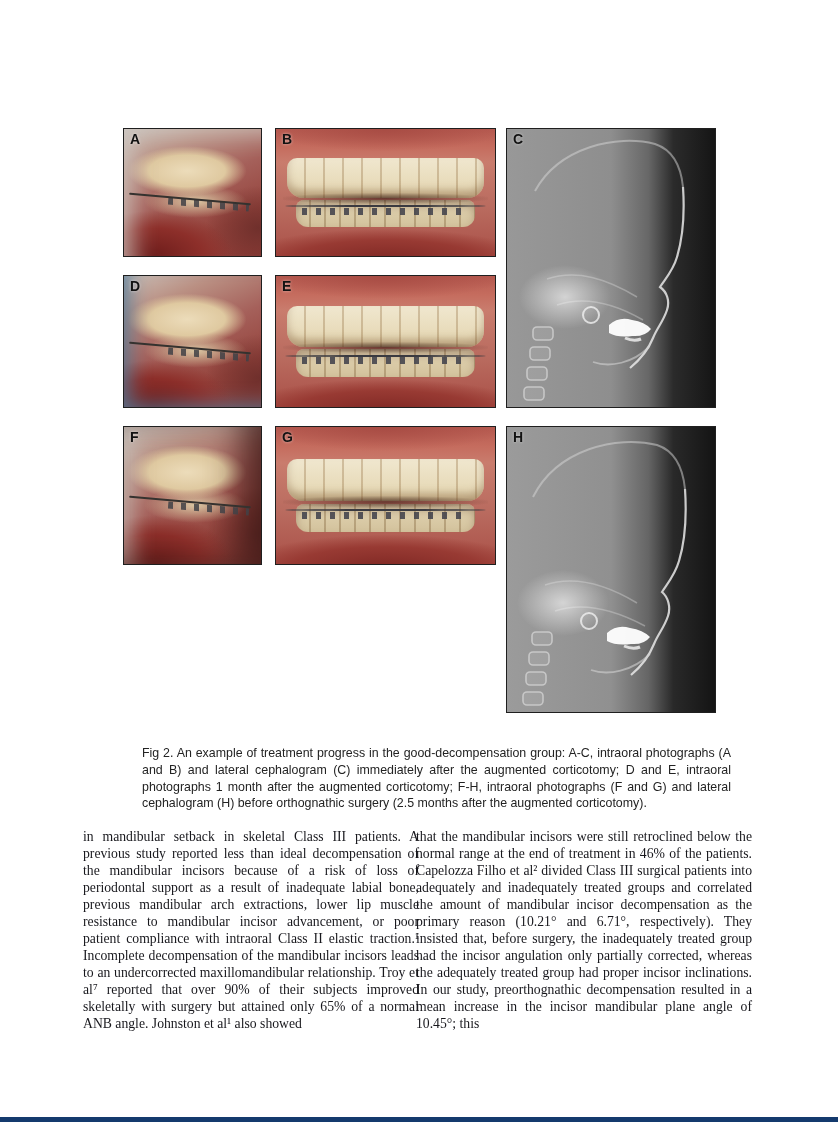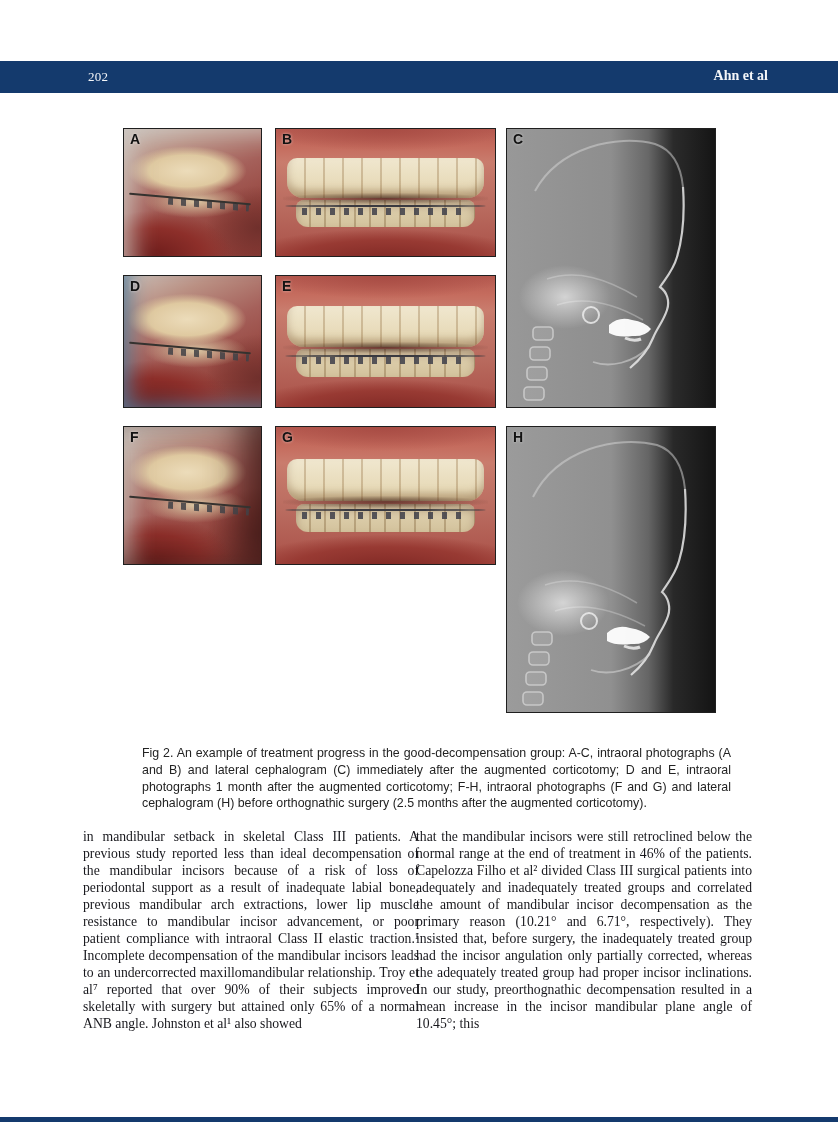--- a/index.html
+++ b/index.html
@@ -127,24 +127,20 @@
     text-align:justify;
   }
   .col-left  { left:83px; }
   .col-right { left:416px; }
 </style>
 </head>
 <body>
 
 <div class="page">
 
-  <div class="header-bar">
-    <span class="pagenum">202</span>
-    <span class="runhead">Ahn et al</span>
-  </div>
 
   <div>
 
     <div class="panel photo-lat pa" style="left:123px;top:128px;width:139px;height:129px">
       <span class="panel-letter">A</span>
       <div class="wire-lat"></div>
       <div class="brackets-lat"></div>
     </div>
 
     <div class="panel photo-front" style="left:275px;top:128px;width:221px;height:129px">

